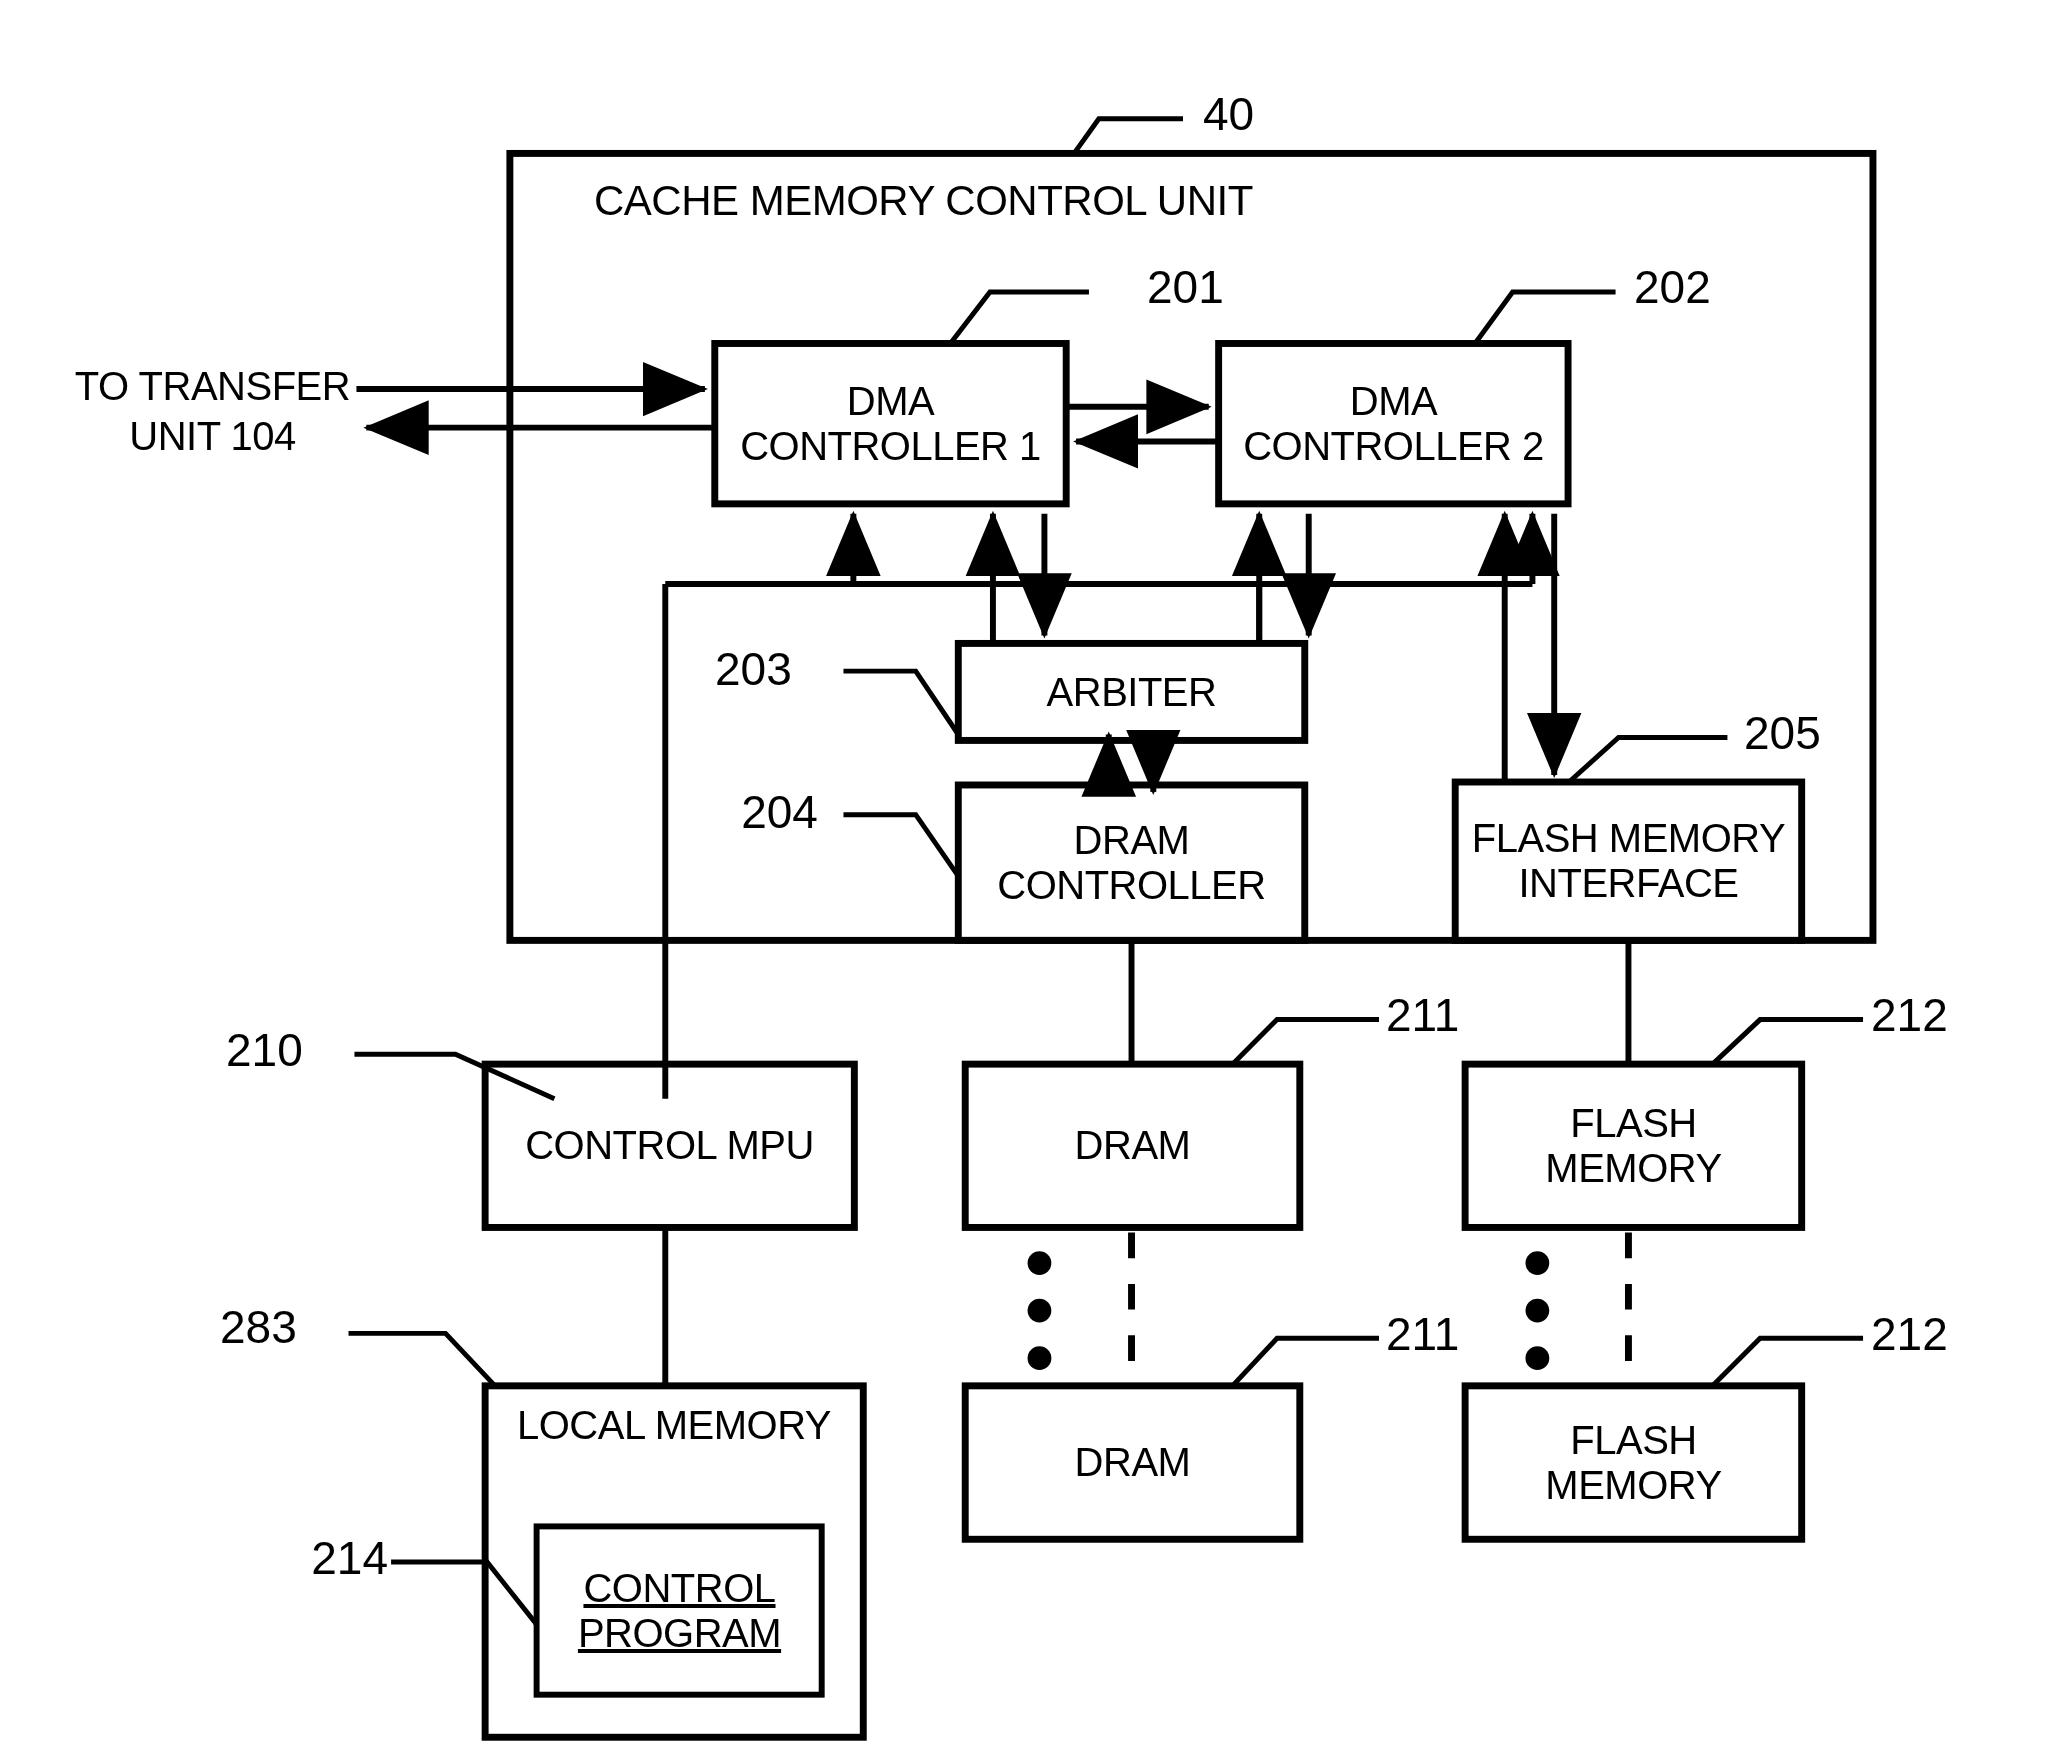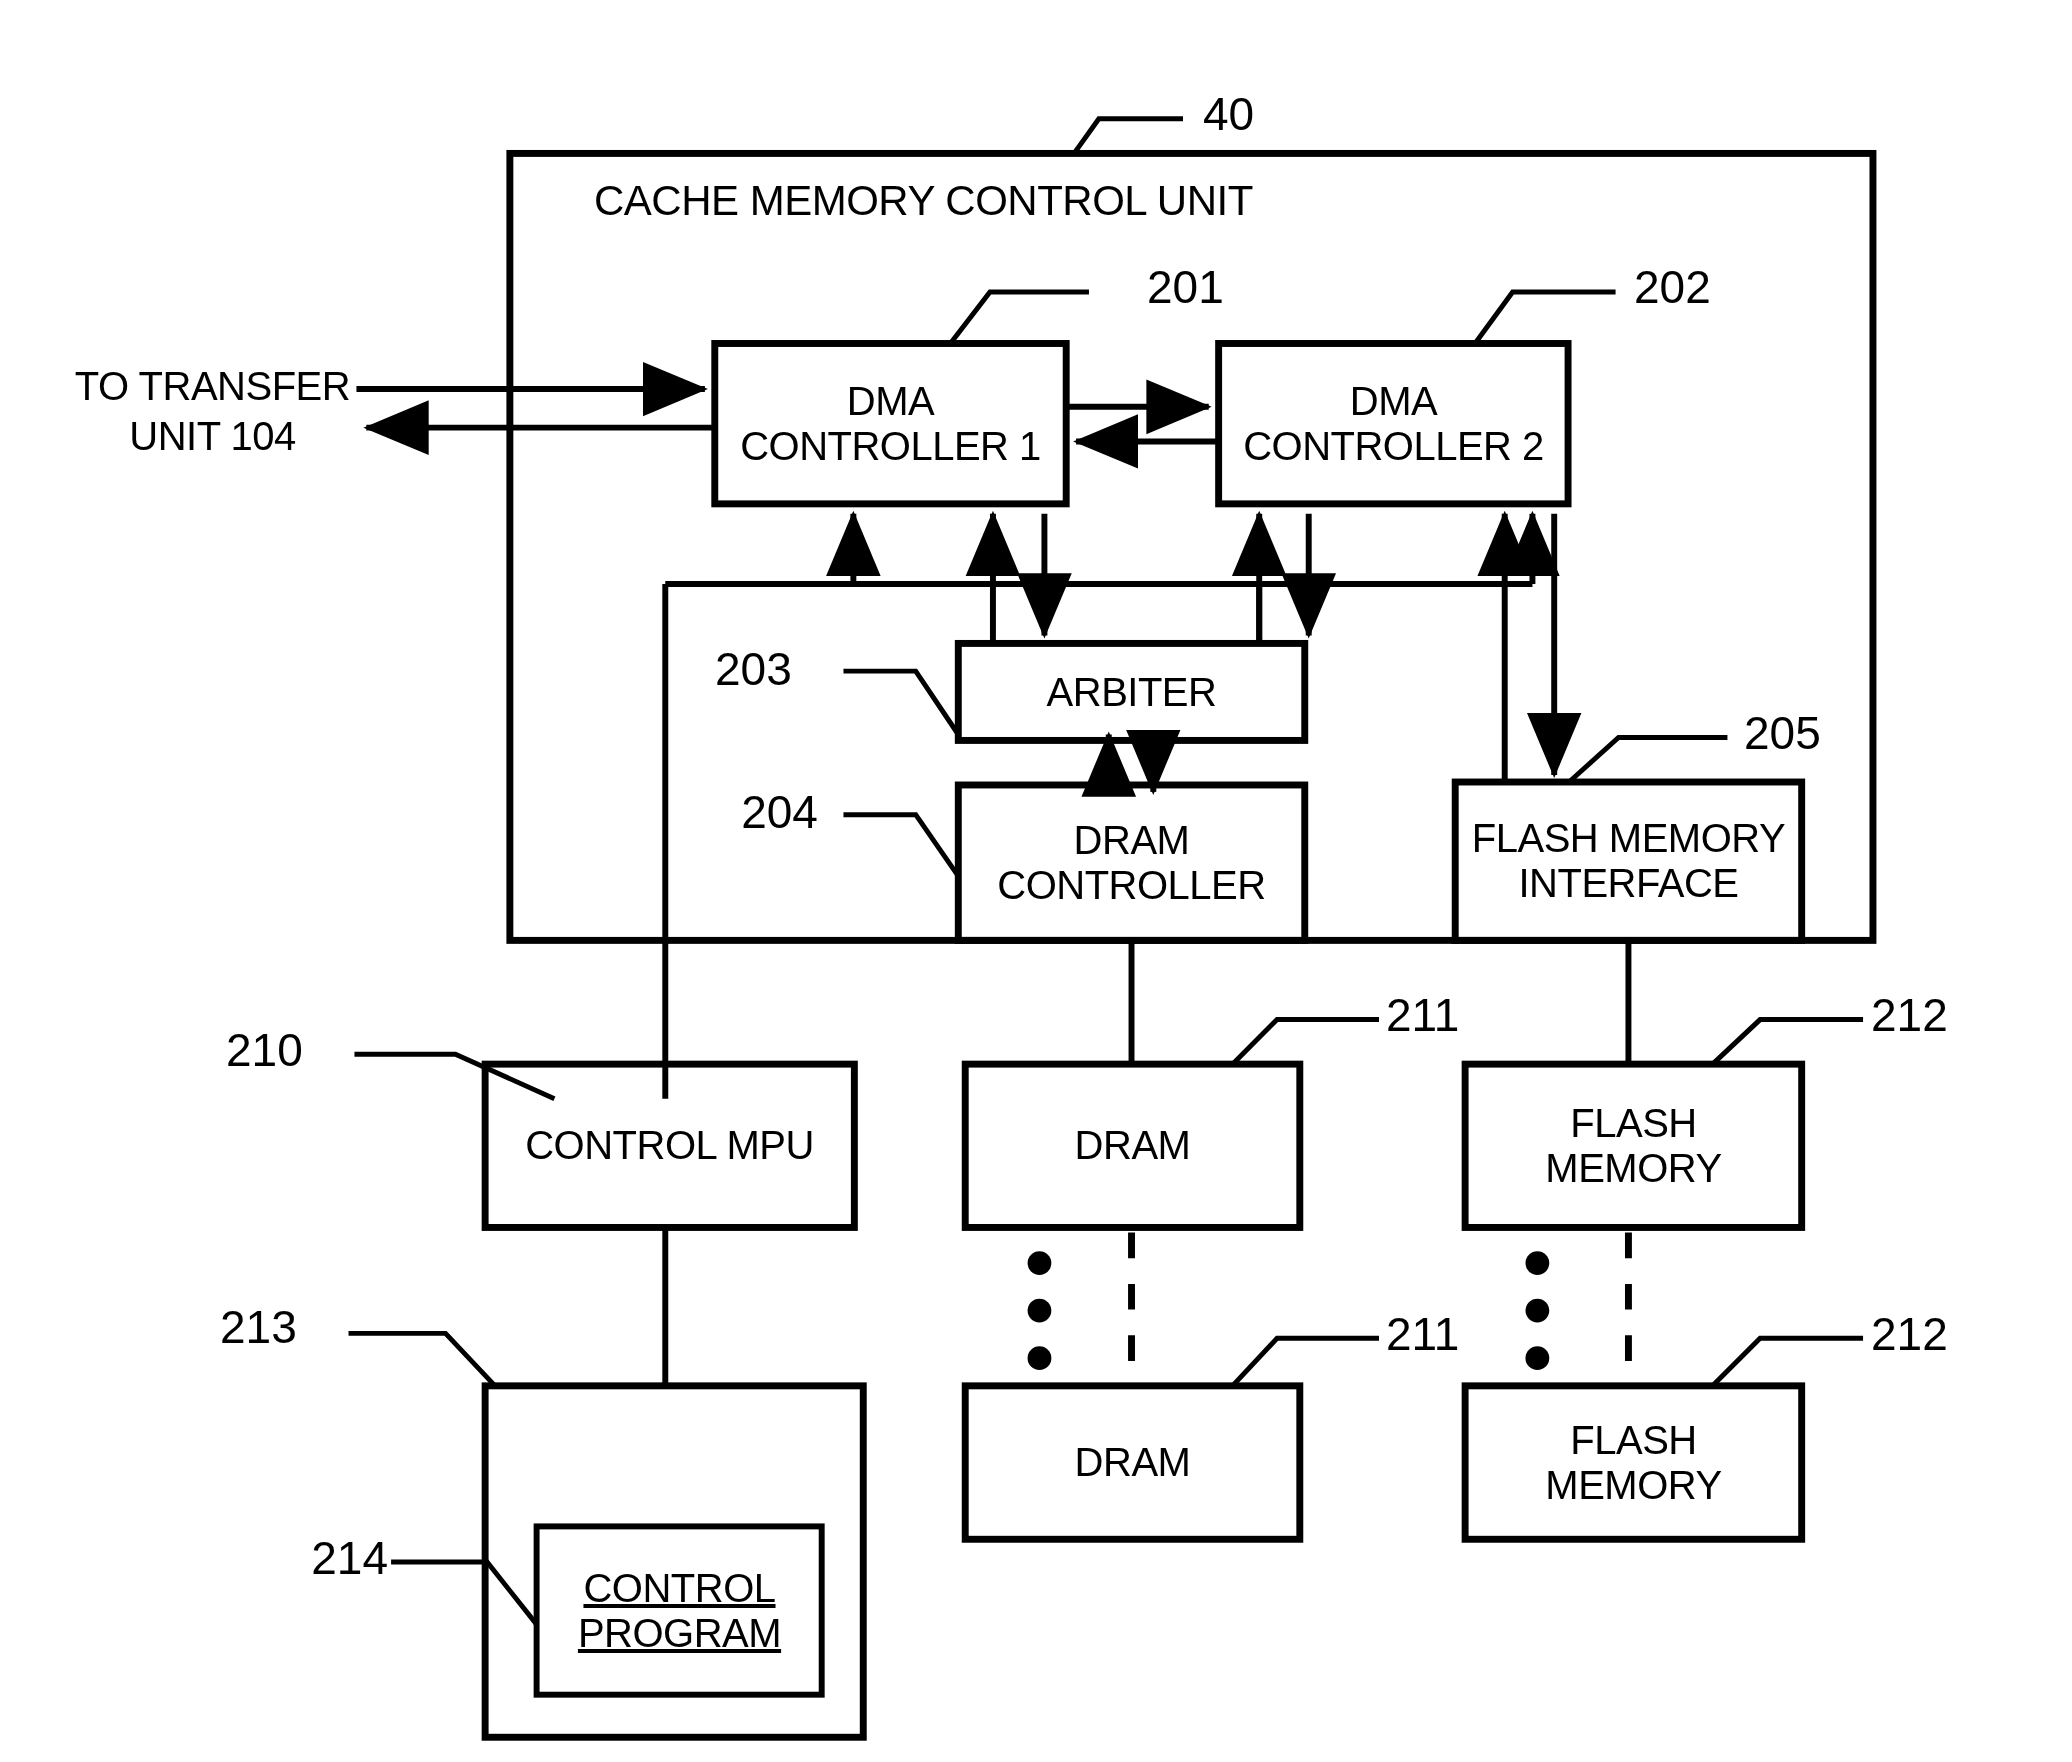--- a/index.html
+++ b/index.html
@@ -214,21 +214,24 @@
     <span>MEMORY</span>
   </div>
   <div class="ref-label" style="left:1871px; top:990px; width:139px; text-align:left;">212</div>
 
   <div class="box-label" style="left:1465px; top:1386px; width:337px; height:153px; flex-direction:column;">
     <span>FLASH</span>
     <span>MEMORY</span>
   </div>
   <div class="ref-label" style="left:1871px; top:1309px; width:139px; text-align:left;">212</div>
 
-  <div class="ref-label" style="left:220px; top:1302px; width:129px; text-align:left;">213</div>
+  <div class="box-label" style="left:485px; top:1391px; width:378px; height:69px;">
+    <span>LOCAL MEMORY</span>
+  </div>
+  <div class="ref-label" style="left:220px; top:1302px; width:129px; text-align:left;">283</div>
 
   <div class="box-label" style="left:537px; top:1527px; width:285px; height:168px; flex-direction:column;text-decoration:underline;">
     <span>CONTROL</span>
     <span>PROGRAM</span>
   </div>
   <div class="ref-label" style="left:259px; top:1533px; width:129px; text-align:right;">214</div>
 
 </div>
 
 

